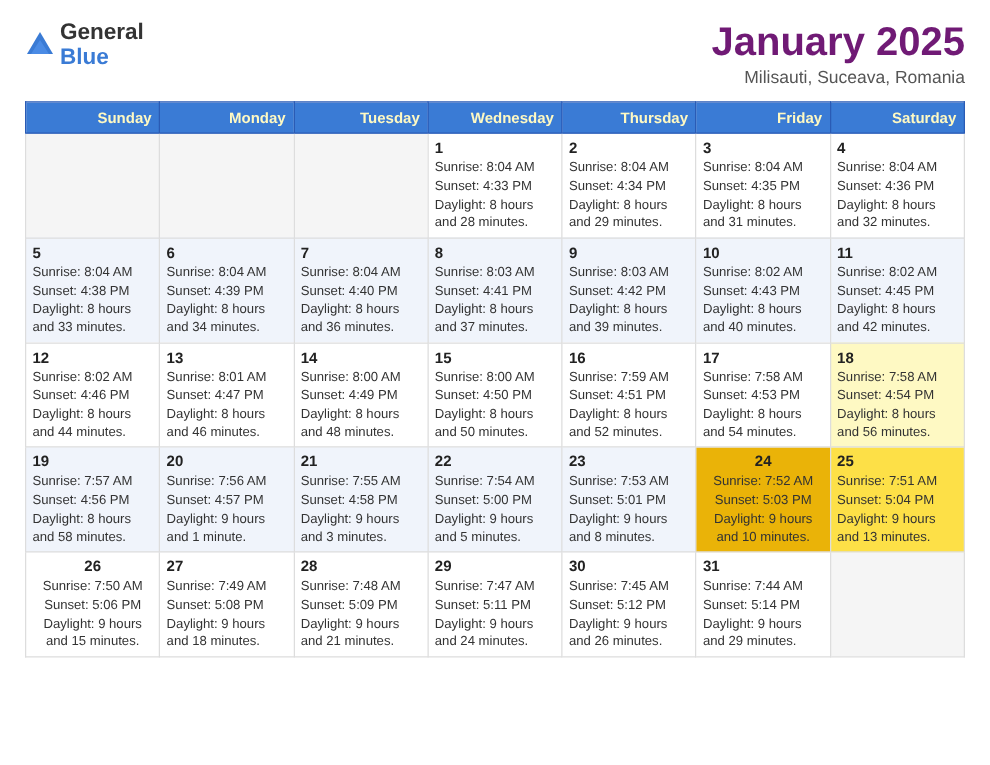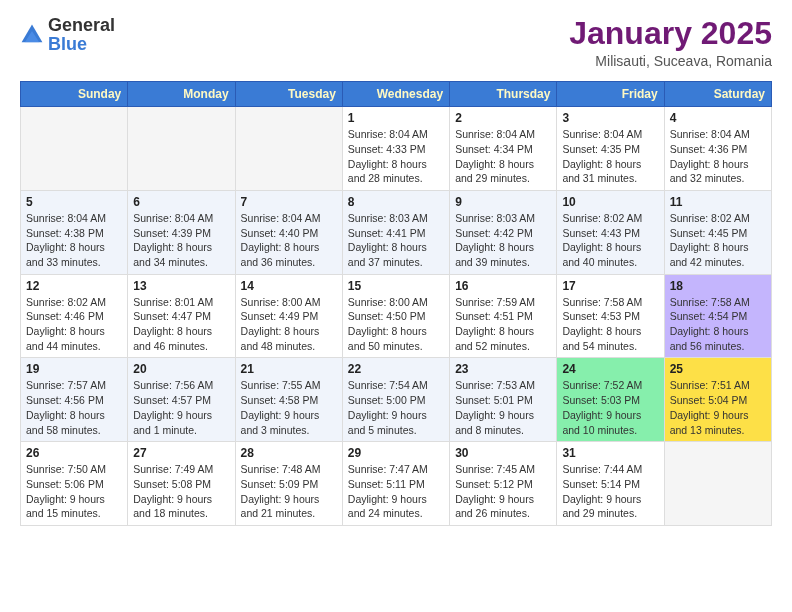--- a/index.html
+++ b/index.html
@@ -253,21 +253,21 @@
             <div class="day-info">Daylight: 8 hours</div>
             <div class="day-info">and 52 minutes.</div>
           </td>
           <td style="background: rgb(255, 255, 255); margin-left: 30px;">
             <span class="day-number">17</span>
             <div class="day-info">Sunrise: 7:58 AM</div>
             <div class="day-info">Sunset: 4:53 PM</div>
             <div class="day-info">Daylight: 8 hours</div>
             <div class="day-info">and 54 minutes.</div>
           </td>
-          <td style="background: #c4b5fd;">
+          <td style="background: #fef9c3;">
             <span class="day-number">18</span>
             <div class="day-info">Sunrise: 7:58 AM</div>
             <div class="day-info">Sunset: 4:54 PM</div>
             <div class="day-info">Daylight: 8 hours</div>
             <div class="day-info">and 56 minutes.</div>
           </td>
         </tr>
         <tr style="background: rgb(240, 244, 251); border-radius: 13px;">
           <td style="background: rgb(240, 244, 251);">
             <span class="day-number">19</span>
@@ -297,37 +297,37 @@
             <div class="day-info">Daylight: 9 hours</div>
             <div class="day-info">and 5 minutes.</div>
           </td>
           <td style="background: rgb(240, 244, 251);">
             <span class="day-number">23</span>
             <div class="day-info">Sunrise: 7:53 AM</div>
             <div class="day-info">Sunset: 5:01 PM</div>
             <div class="day-info">Daylight: 9 hours</div>
             <div class="day-info">and 8 minutes.</div>
           </td>
-          <td style="background: #86efac;">
+          <td style="background: #eab308; text-align: center;">
             <span class="day-number">24</span>
             <div class="day-info">Sunrise: 7:52 AM</div>
             <div class="day-info">Sunset: 5:03 PM</div>
             <div class="day-info">Daylight: 9 hours</div>
             <div class="day-info">and 10 minutes.</div>
           </td>
           <td style="background: #fde047;">
             <span class="day-number">25</span>
             <div class="day-info">Sunrise: 7:51 AM</div>
             <div class="day-info">Sunset: 5:04 PM</div>
             <div class="day-info">Daylight: 9 hours</div>
             <div class="day-info">and 13 minutes.</div>
           </td>
         </tr>
         <tr style="background: rgb(255, 255, 255);">
-          <td style="background: rgb(255, 255, 255);">
+          <td style="background: rgb(255, 255, 255); text-align: center;">
             <span class="day-number">26</span>
             <div class="day-info">Sunrise: 7:50 AM</div>
             <div class="day-info">Sunset: 5:06 PM</div>
             <div class="day-info">Daylight: 9 hours</div>
             <div class="day-info">and 15 minutes.</div>
           </td>
           <td style="background: rgb(255, 255, 255);">
             <span class="day-number">27</span>
             <div class="day-info">Sunrise: 7:49 AM</div>
             <div class="day-info">Sunset: 5:08 PM</div>

